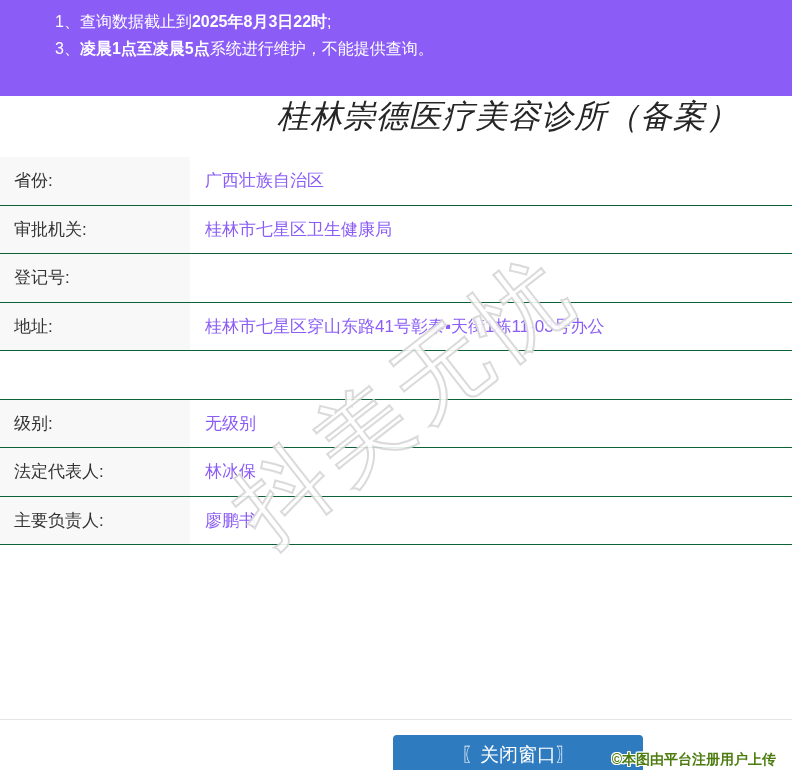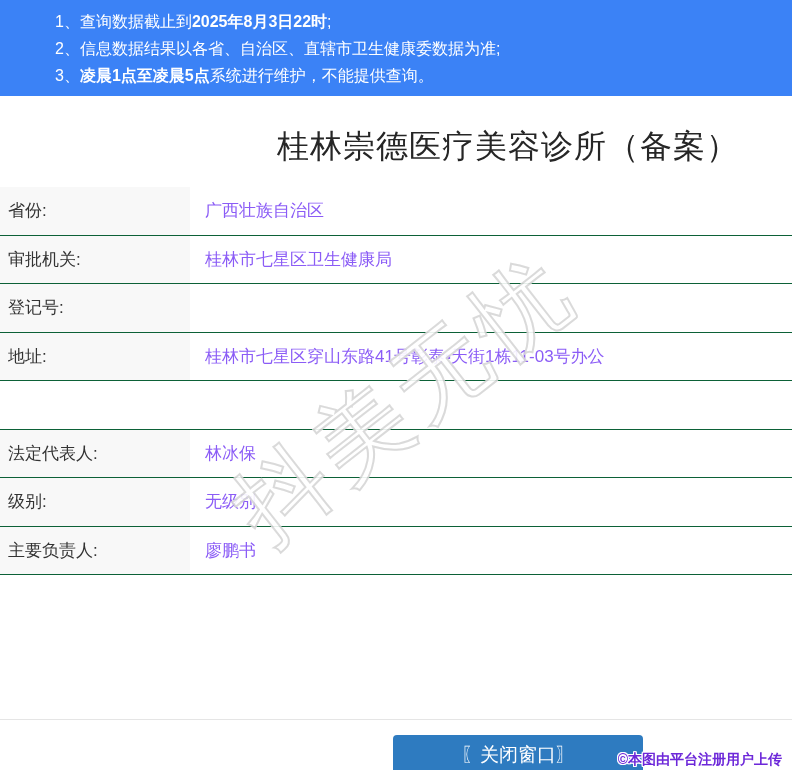--- a/index.html
+++ b/index.html
@@ -9,58 +9,58 @@
     overflow: hidden;
     background: #ffffff;
     font-family: "Liberation Sans", "DejaVu Sans", sans-serif;
     color: #333;
   }
 
   
   .notice {
     width: 792px;
     height: 96px;
-    background: #3b82f6;
+    background: #8b5cf6;
     color: #ffffff;
     padding: 8px 10px 0 55px;
     font-size: 16px;
   }
   .notice-line { line-height: 27px; white-space: nowrap; }
   .notice-line b { font-weight: bold; }
 
   
   .page-title {
-    margin-top: 30px;
     padding-left: 224px;
     height: 40px;
     line-height: 40px;
     text-align: center;
     font-size: 32px;
     font-weight: 400;
     color: #262626;
     letter-spacing: 1px;
     white-space: nowrap;
+    font-style: italic;
   }
 
   
   .info-table { margin-top: 21px; }
   .info-row {
     display: flex;
     height: 48.5px;
     border-bottom: 1px solid #0c6137;
     align-items: stretch;
     font-size: 17px;
   }
   .info-label {
     width: 190px;
     flex: 0 0 190px;
     background: #f8f8f8;
     display: flex;
     align-items: center;
-    padding-left: 8px;
+    padding-left: 14px;
     color: #333;
   }
   .info-value {
     display: flex;
     align-items: center;
     padding-left: 15px;
     color: #8b5cf6;
     white-space: nowrap;
   }
 
@@ -104,40 +104,39 @@
     font-size: 19px;
     text-align: center;
     line-height: 38px;
     cursor: pointer;
     font-family: "Liberation Sans", "DejaVu Sans", sans-serif;
   }
 
   
   .stamp {
     position: absolute;
-    right: 10px;
+    right: 16px;
     bottom: 1px;
     font-size: 14px;
     font-weight: bold;
-    color: #6d28d9;
+    color: #4d7c0f;
     z-index: 11;
     text-shadow:
       -1px -1px 0 #fff, 1px -1px 0 #fff,
       -1px  1px 0 #fff, 1px  1px 0 #fff,
       0 -1px 0 #fff, 0 1px 0 #fff,
       -1px 0 0 #fff, 1px 0 0 #fff;
     white-space: nowrap;
   }
 </style>
 </head>
 <body>
 
 <div class="notice">
   <div class="notice-line"><span>1、查询数据截止到</span><b>2025年8月3日22时</b><span>;</span></div>
-  <div class="notice-line"><span>2、信息数据结果以各省、自治区、直辖市卫生健康委数据为准;</span><b></b><span></span></div>
   <div class="notice-line"><span>3、</span><b>凌晨1点至凌晨5点</b><span>系统进行维护，不能提供查询。</span></div>
 </div>
 
 <h1 class="page-title">桂林崇德医疗美容诊所（备案）</h1>
 
 <div class="info-table">
   <div class="info-row">
     <div class="info-label">省份:</div>
     <div class="info-value">广西壮族自治区</div>
   </div>
@@ -148,26 +147,26 @@
   <div class="info-row">
     <div class="info-label">登记号:</div>
   </div>
   <div class="info-row">
     <div class="info-label">地址:</div>
     <div class="info-value">桂林市七星区穿山东路41号彰泰▪天街1栋11-03号办公</div>
   </div>
   <div class="info-row">
   </div>
   <div class="info-row">
+    <div class="info-label">级别:</div>
+    <div class="info-value">无级别</div>
+  </div>
+  <div class="info-row">
     <div class="info-label">法定代表人:</div>
     <div class="info-value">林冰保</div>
-  </div>
-  <div class="info-row">
-    <div class="info-label">级别:</div>
-    <div class="info-value">无级别</div>
   </div>
   <div class="info-row">
     <div class="info-label">主要负责人:</div>
     <div class="info-value">廖鹏书</div>
   </div>
 </div>
 
 <div class="watermark">抖美无忧</div>
 
 <div class="bottom-divider"></div>

